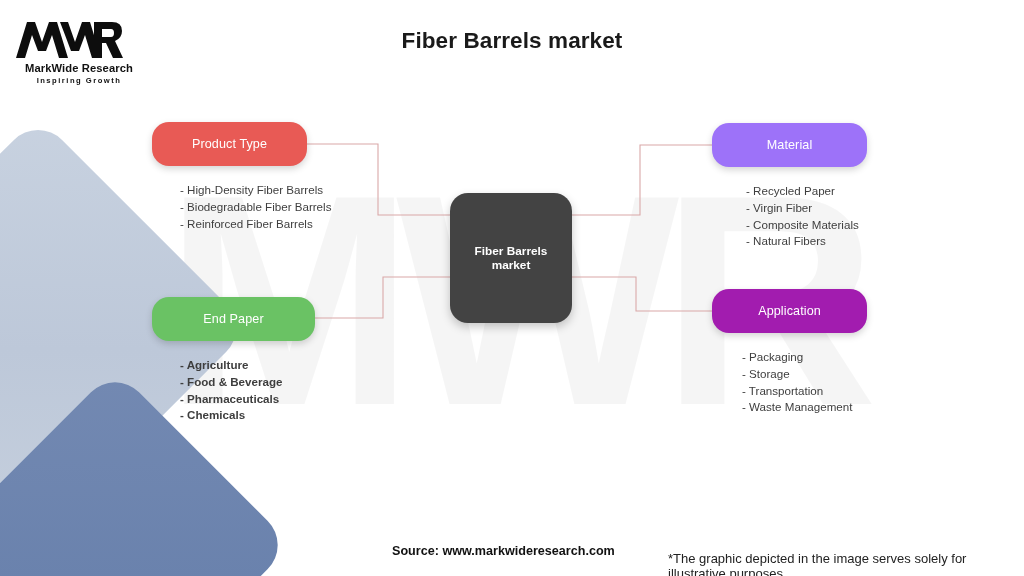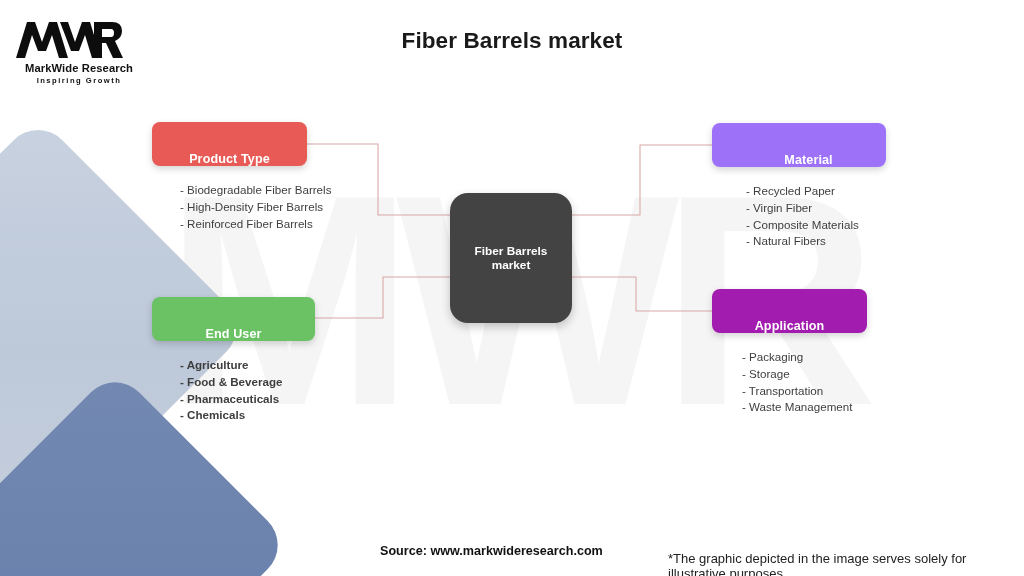--- a/index.html
+++ b/index.html
@@ -60,28 +60,28 @@
     font-size:22.5px;font-weight:bold;color:#1a1a1a;
     z-index:5;letter-spacing:0.1px;
   }
 
   
   .connectors{position:absolute;inset:0;z-index:2;}
 
   
   .node{position:absolute;z-index:4;}
   .chip{
-    border-radius:8px;
-    display:flex;align-items:flex-end;justify-content:center;
-    color:#ffffff;font-weight:bold;font-size:12.6px;
+    border-radius:17px;
+    display:flex;align-items:center;justify-content:center;
+    color:#ffffff;font-weight:normal;font-size:12.6px;
     box-shadow:0 3px 7px rgba(0,0,0,0.17);
     letter-spacing:0.1px;
   }
   .chip-red{background:#e85a55;}
-  .chip-purple{background:#9d72f9;padding-left:19px;}
+  .chip-purple{background:#9d72f9;}
   .chip-green{background:#6ac264;}
   .chip-yellow{background:#a21caf;}
 
   .items{margin-top:16px;list-style:none;padding:0;}
   .items li{
     font-size:11.6px;color:#3e3e3e;
     line-height:16.8px;white-space:nowrap;
   }
 
   
@@ -108,21 +108,21 @@
     background:#434343;border-radius:18px;
     display:flex;align-items:center;justify-content:center;
     color:#ffffff;font-weight:bold;font-size:11.8px;
     text-align:center;z-index:3;
     box-shadow:0 4px 10px rgba(0,0,0,0.22);
     padding:0 8px;box-sizing:border-box;
   }
 
   
   .source{
-    position:absolute;left:380px;top:544px;
+    position:absolute;left:392px;top:544px;
     font-size:12.6px;font-weight:bold;color:#111;z-index:5;
   }
   .disclaimer{
     position:absolute;left:668px;top:551px;
     font-size:13px;color:#222;z-index:5;
   }
 </style>
 </head>
 <body>
 
@@ -163,41 +163,41 @@
 
   <div class="center-node">
     <span>Fiber Barrels market</span>
   </div>
 
   <div class="node" id="node-product">
     <div class="chip chip-red">
       <span>Product Type</span>
     </div>
     <ul class="items">
+      <li>- High-Density Fiber Barrels</li>
       <li>- Biodegradable Fiber Barrels</li>
-      <li>- High-Density Fiber Barrels</li>
       <li>- Reinforced Fiber Barrels</li>
     </ul>
   </div>
 
   <div class="node" id="node-material">
     <div class="chip chip-purple">
       <span>Material</span>
     </div>
     <ul class="items">
       <li>- Recycled Paper</li>
       <li>- Virgin Fiber</li>
       <li>- Composite Materials</li>
       <li>- Natural Fibers</li>
     </ul>
   </div>
 
   <div class="node" id="node-enduser">
     <div class="chip chip-green">
-      <span>End User</span>
+      <span>End Paper</span>
     </div>
     <ul class="items">
       <li>- Agriculture</li>
       <li>- Food &amp; Beverage</li>
       <li>- Pharmaceuticals</li>
       <li>- Chemicals</li>
     </ul>
   </div>
 
   <div class="node" id="node-application">

